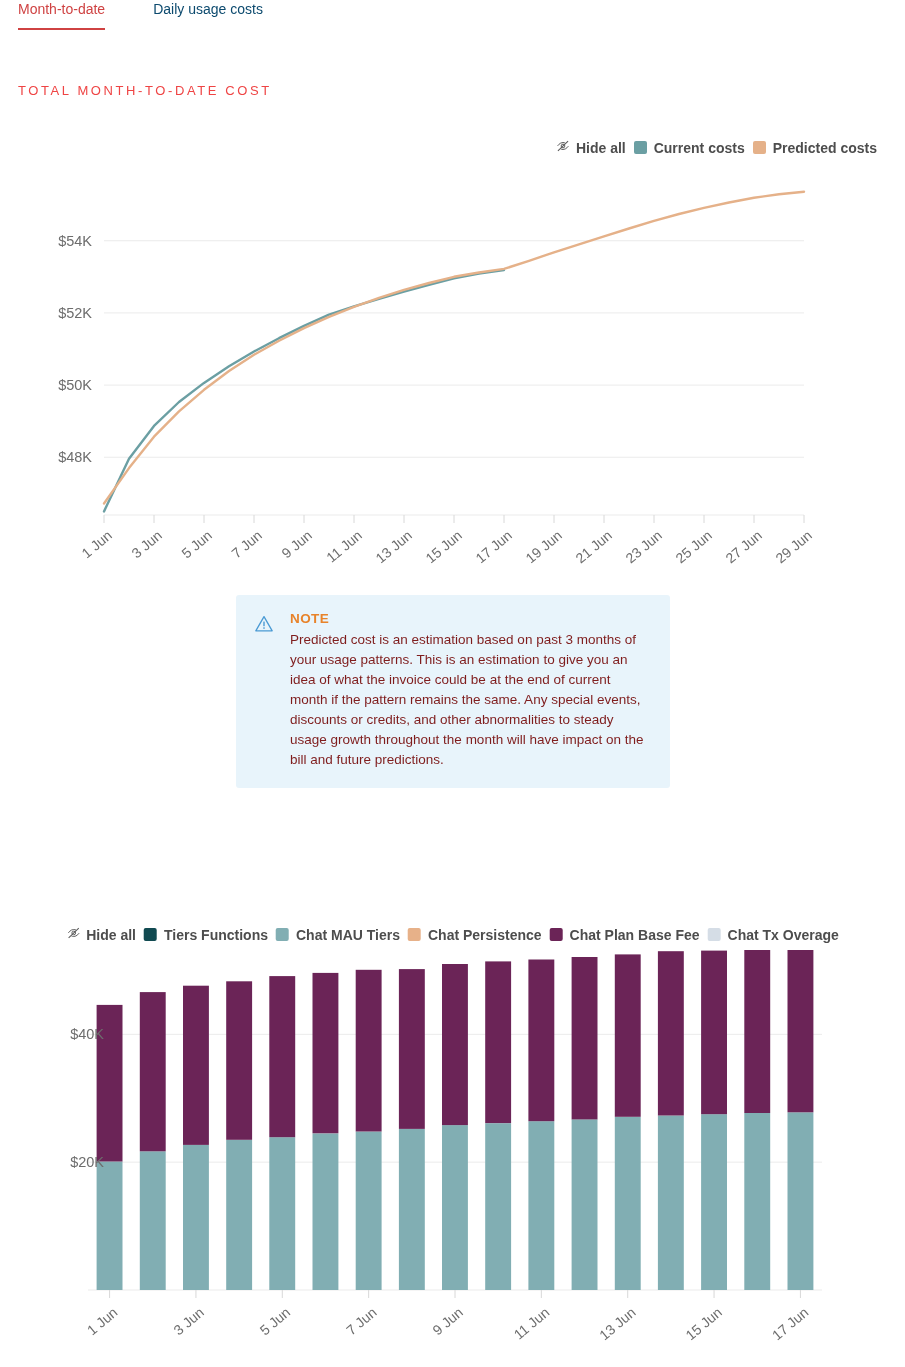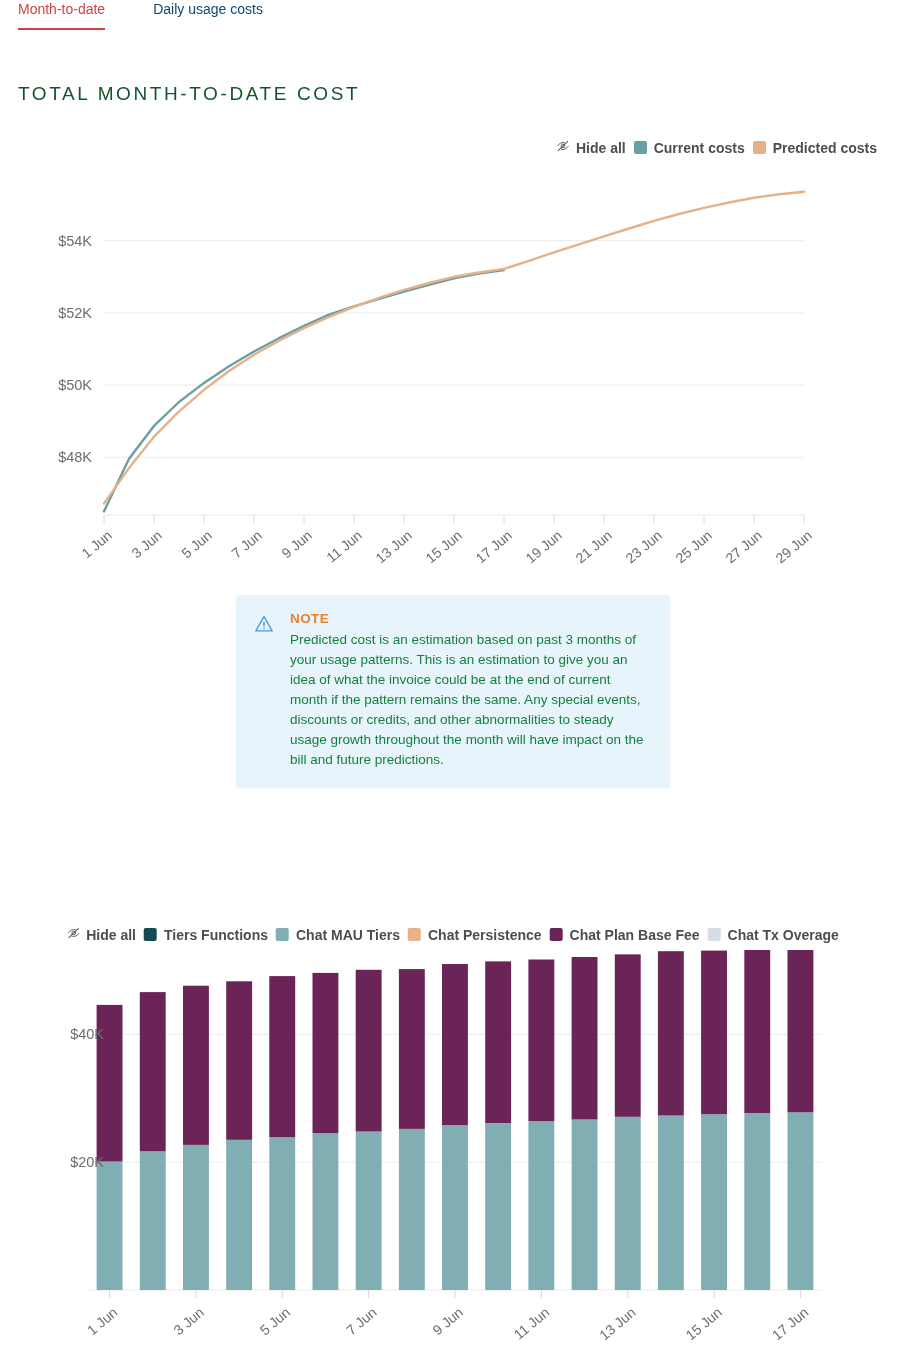--- a/index.html
+++ b/index.html
@@ -25,21 +25,21 @@
   }
   .tab.active { color: #cf4242; }
   .tab.active::after {
     content: ""; position: absolute; left: 0; right: 4px; bottom: 0;
     height: 2.5px; background: #cf4242;
   }
 
   
   .section-title {
     position: absolute; left: 18px;
-    font-size: 19px; letter-spacing: 2.6px; color: #14532d;
+    font-size: 13px; letter-spacing: 2.6px; color: #ef4444;
     font-weight: 400; text-transform: uppercase; white-space: nowrap;
   }
   #title-total { top: 83px; }
   #title-percharge { top: 870px; }
 
   
   .legend {
     position: absolute; display: flex; align-items: center;
     font-size: 14px; color: #4d4d4d; font-weight: bold;
   }
@@ -68,21 +68,21 @@
     position: absolute; left: 236px; top: 595px; width: 434px;
     background: #e8f4fb; border-radius: 3px; padding: 16px 20px 18px 18px;
     display: flex;
   }
   .note-icon { width: 22px; flex: 0 0 22px; padding-top: 3px; }
   .note-body { padding-left: 14px; }
   .note-title {
     color: #e8832a; font-size: 13.5px; font-weight: 700;
     letter-spacing: .4px; margin-bottom: 4px;
   }
-  .note-text { color: #15803d; font-size: 13.5px; line-height: 20px; }
+  .note-text { color: #7f1d1d; font-size: 13.5px; line-height: 20px; }
 </style>
 </head>
 <body>
 
 <div class="page">
 
   <div class="tabs">
     <div class="tab active">Month-to-date</div>
     <div class="tab">Daily usage costs</div>
   </div>

